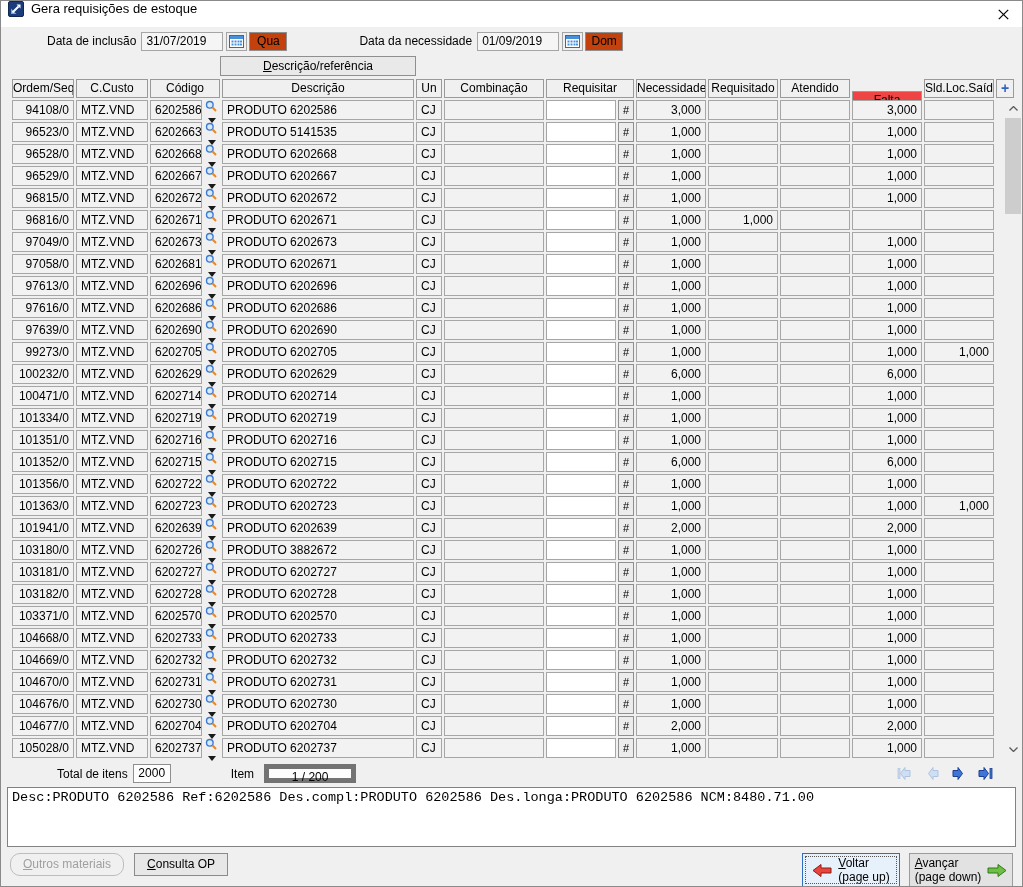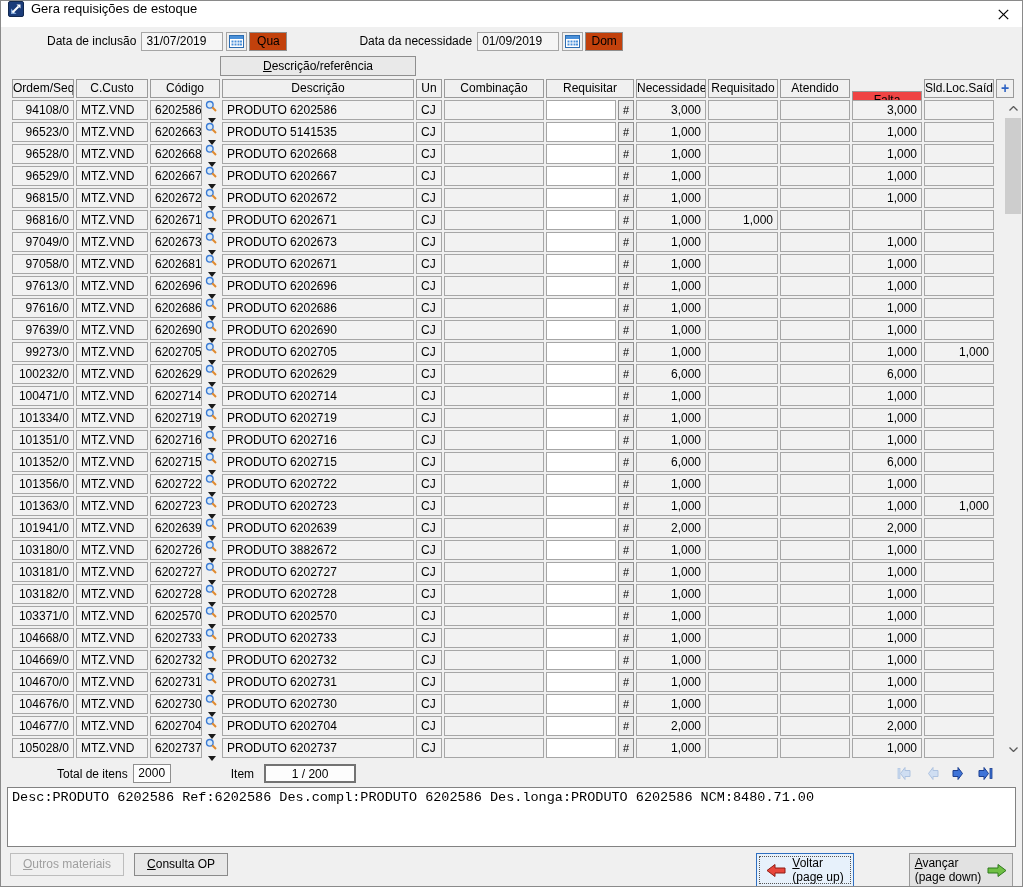--- a/index.html
+++ b/index.html
@@ -106,45 +106,45 @@
   .vscroll { width:18px; height:658px; background:#f0f0f0; margin-left:1px; position:relative; }
   .sb-btn { position:absolute; left:0; width:18px; height:17px; display:flex; align-items:center; justify-content:center; background:#f0f0f0; }
   .sb-up { top:0; } .sb-down { bottom:0; }
   .sb-thumb { position:absolute; top:18px; left:1px; width:16px; height:96px; background:#cdcdcd; }
   
   .footer-row { margin-top:4px; height:19px; display:flex; align-items:center; }
   .ft-total-lbl { margin-left:56px; margin-right:5px; }
   .ft-total-box { width:38px; height:19px; border:1px solid #8f8f8f; background:#fdfdfd;
     text-align:center; line-height:17px; }
   .ft-item-lbl { margin-left:50px; margin-right:10px;padding-left:10px; }
-  .ft-item-box { width:92px; height:19px; border:2px solid #737373; background:#fdfdfd;
+  .ft-item-box { width:92px; height:19px; border:5px solid #737373; background:#fdfdfd;
     text-align:center; line-height:17px; }
   .navs { margin-left:auto; margin-right:28px; display:flex; gap:11px; align-items:center; }
   .nav-ico { width:16px; height:15px; display:block; }
   
   .desc-box {
     margin:4px 6px 0 6px; height:60px;
     border:1px solid #828282; background:#ffffff;
     font-family:"Liberation Mono", monospace;
     font-size:13.5px; padding:2px 4px;
     overflow:hidden; white-space:nowrap;
   }
   
   .actions { margin-top:6px; display:flex; align-items:flex-start; padding:0 9px; }
   .btn {
     height:23px; padding:0 12px; background:#e7e7e7;
     border:1px solid #8a8a8a; font-size:12px; line-height:21px;
     text-align:center;
   }
-  .btn.disabled { color:#9f9f9f; background:#f0f0f0; border-color:#bdbdbd; }
+  .btn.disabled { color:#9f9f9f; background:#f0f0f0; border-color:#bdbdbd;border-radius:10px; }
   .btn-consulta { margin-left:10px; }
   .right-btns { margin-left:auto; display:flex; gap:9px; }
   .pgbtn {
     width:98px; height:34px; display:flex; align-items:center; justify-content:center;
-    gap:6px; background:#e2e2e2; border:1px solid #9b9b9b; font-size:12px;margin-left:46px;
+    gap:6px; background:#e2e2e2; border:1px solid #9b9b9b; font-size:12px;
   }
   .pgbtn .txt { text-align:left; line-height:14px; }
   .pgbtn.focused {
     background:#e7f1fb; border:1px solid #2f6fc1;
     outline:1px dotted #555; outline-offset:-4px; width:98px;
   }
   .pgbtn-av { width:104px; }
   u { text-decoration:underline; }
 </style>
 </head>

